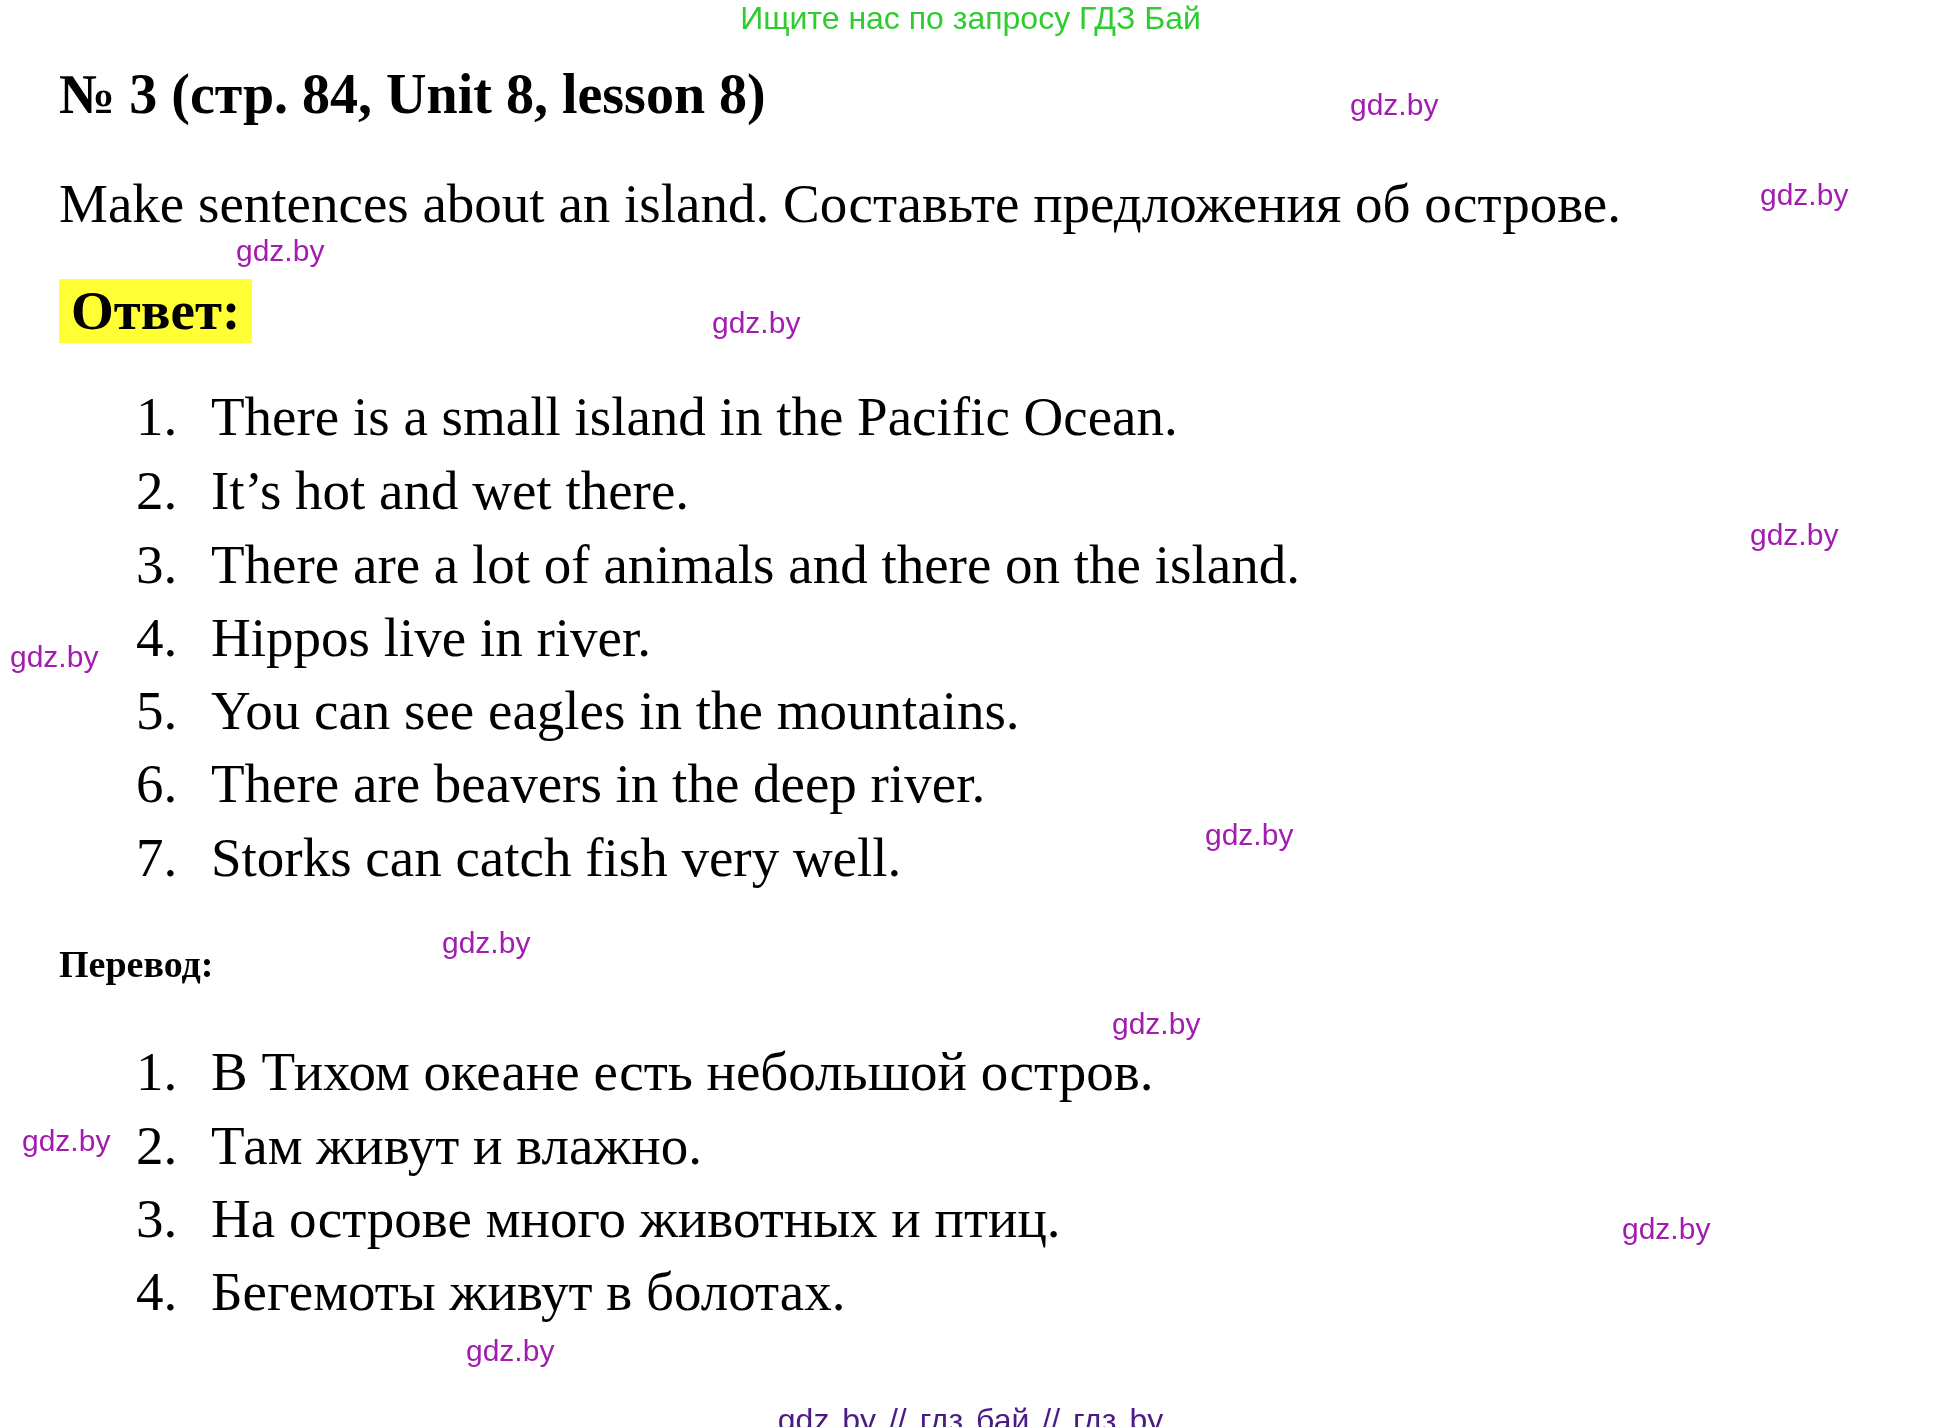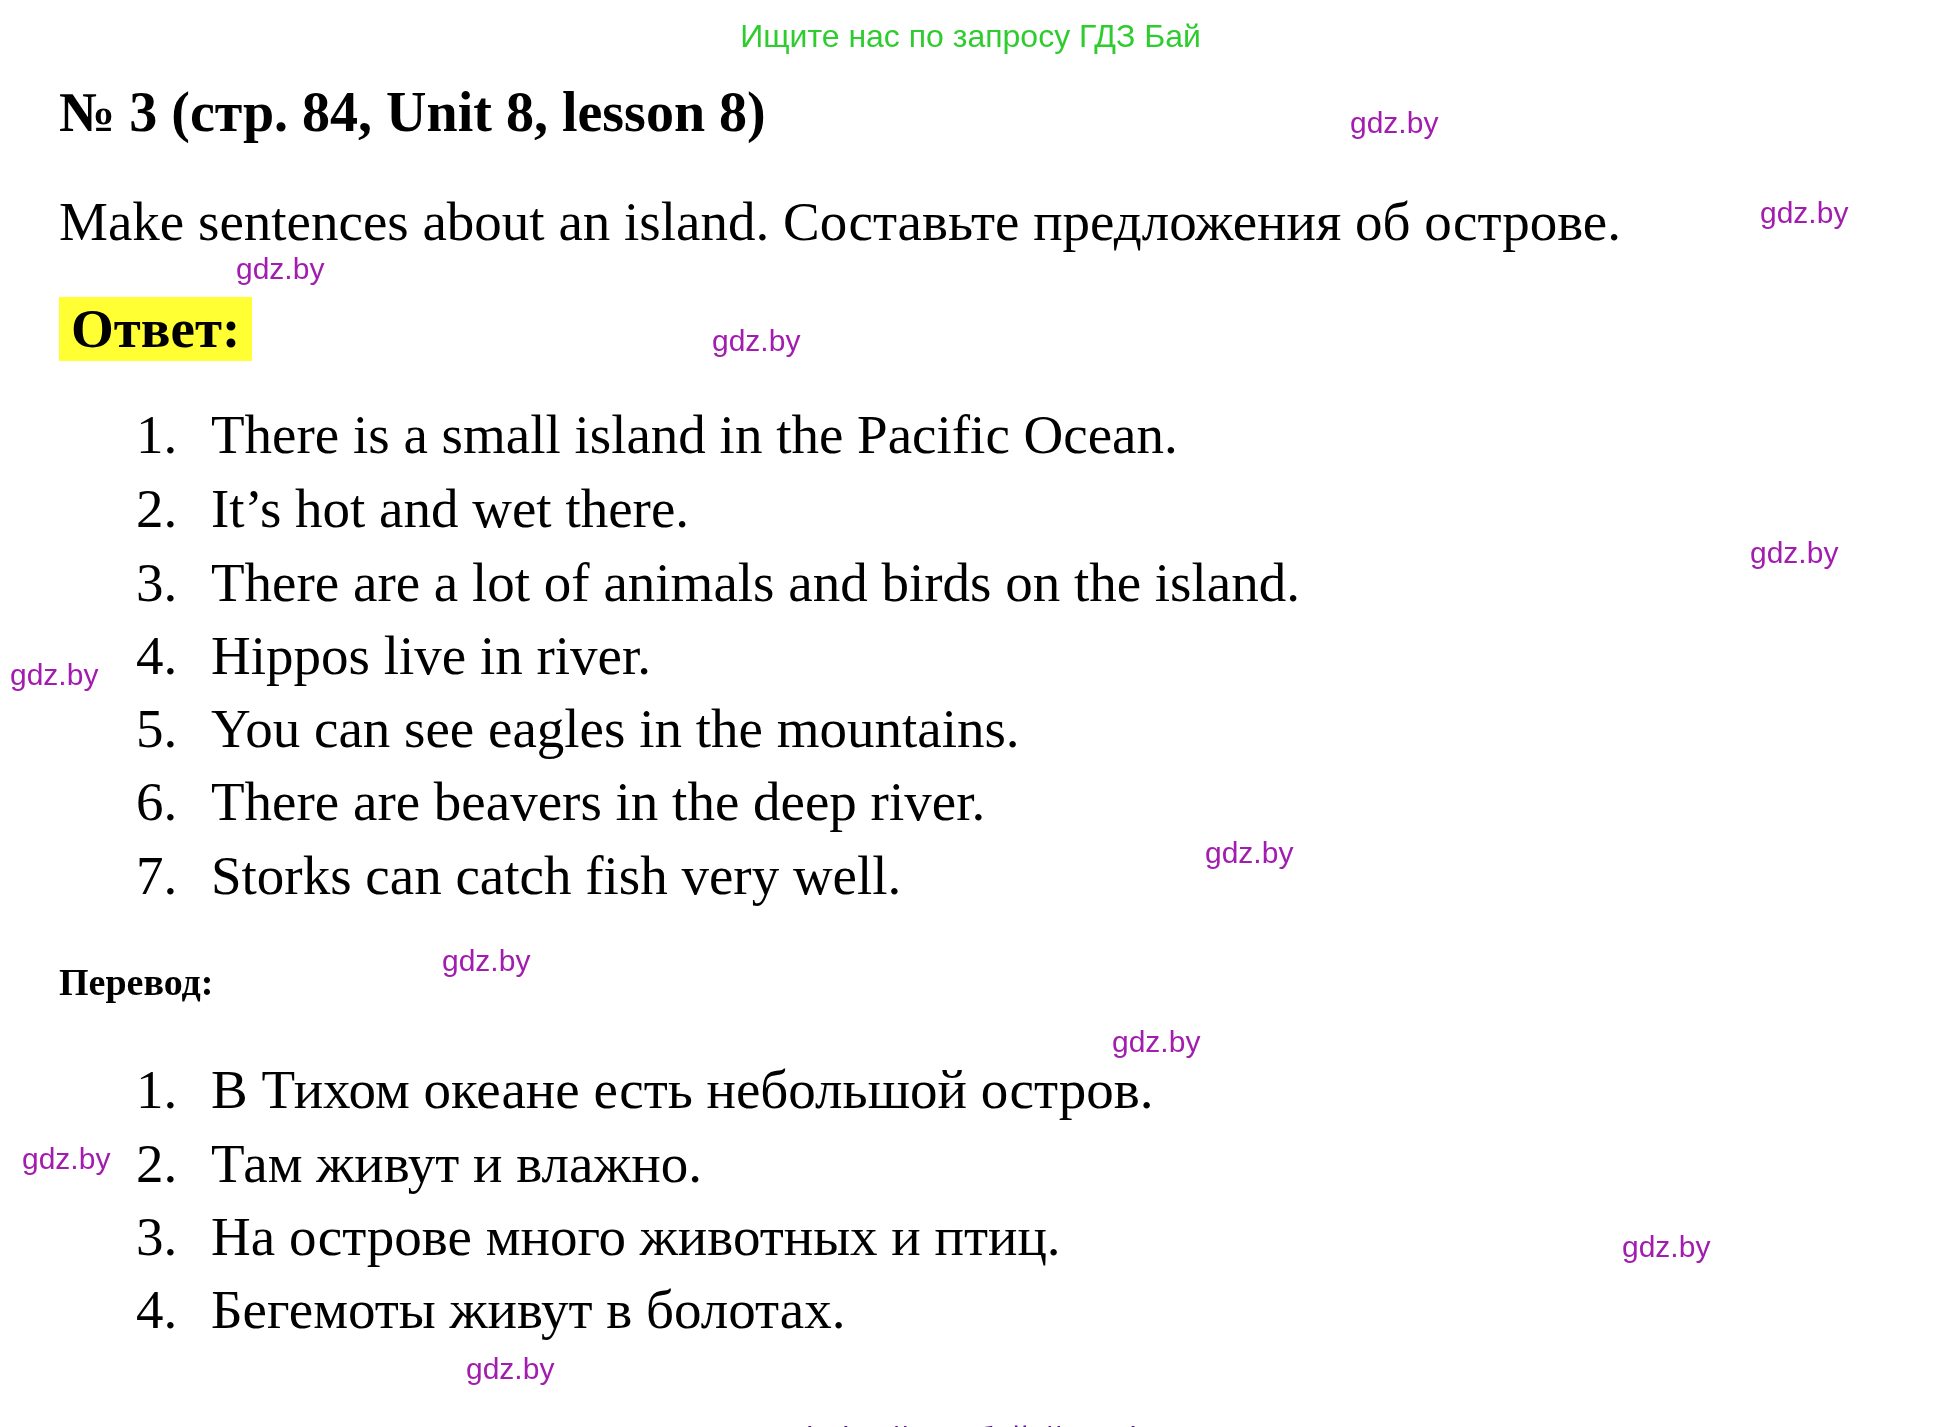--- a/index.html
+++ b/index.html
@@ -1,21 +1,21 @@
 <!DOCTYPE html>
 <html><head>
 <meta charset="utf-8">
 <style>
   html, body { margin: 0; padding: 0; }
   body {
     width: 1941px; height: 1427px; position: relative; overflow: hidden;
     background: #ffffff; color: #000;
     font-family: "Liberation Serif", serif;
   }
-  .abs { position: absolute; white-space: nowrap; margin-top: 18px; }
+  .abs { position: absolute; white-space: nowrap; }
   .top-banner {
     left: 0; width: 1941px; top: 0; text-align: center;
     font-family: "Liberation Sans", sans-serif; font-size: 32px;
     color: #2ecc2e; line-height: 36px;
   }
   .title {
     left: 59px; top: 62px; font-size: 56px; font-weight: bold; line-height: 64px;
   }
   .instruction {
     left: 59px; top: 172px; font-size: 55px; line-height: 64px;
@@ -49,21 +49,21 @@
 
 <div class="abs instruction">Make sentences about an island. Составьте предложения об острове.</div>
 <div class="abs wm" style="left:1760px;top:178px;">gdz.by</div>
 <div class="abs wm" style="left:236px;top:234px;">gdz.by</div>
 
 <div class="abs answer-label">Ответ:</div>
 <div class="abs wm" style="left:712px;top:306px;">gdz.by</div>
 
 <div class="abs list-item" style="top:385px;"><span class="num">1.</span><span>There is a small island in the Pacific Ocean.</span></div>
 <div class="abs list-item" style="top:459px;"><span class="num">2.</span><span>It’s hot and wet there.</span></div>
-<div class="abs list-item" style="top:533px;"><span class="num">3.</span><span>There are a lot of animals and birds on the island.</span></div>
+<div class="abs list-item" style="top:533px;"><span class="num">3.</span><span>There are a lot of animals and there on the island.</span></div>
 <div class="abs list-item" style="top:606px;"><span class="num">4.</span><span>Hippos live in river.</span></div>
 <div class="abs list-item" style="top:679px;"><span class="num">5.</span><span>You can see eagles in the mountains.</span></div>
 <div class="abs list-item" style="top:752px;"><span class="num">6.</span><span>There are beavers in the deep river.</span></div>
 <div class="abs list-item" style="top:826px;"><span class="num">7.</span><span>Storks can catch fish very well.</span></div>
 
 <div class="abs wm" style="left:1750px;top:518px;">gdz.by</div>
 <div class="abs wm" style="left:10px;top:640px;">gdz.by</div>
 <div class="abs wm" style="left:1205px;top:818px;">gdz.by</div>
 
 <div class="abs section-label">Перевод:</div>

